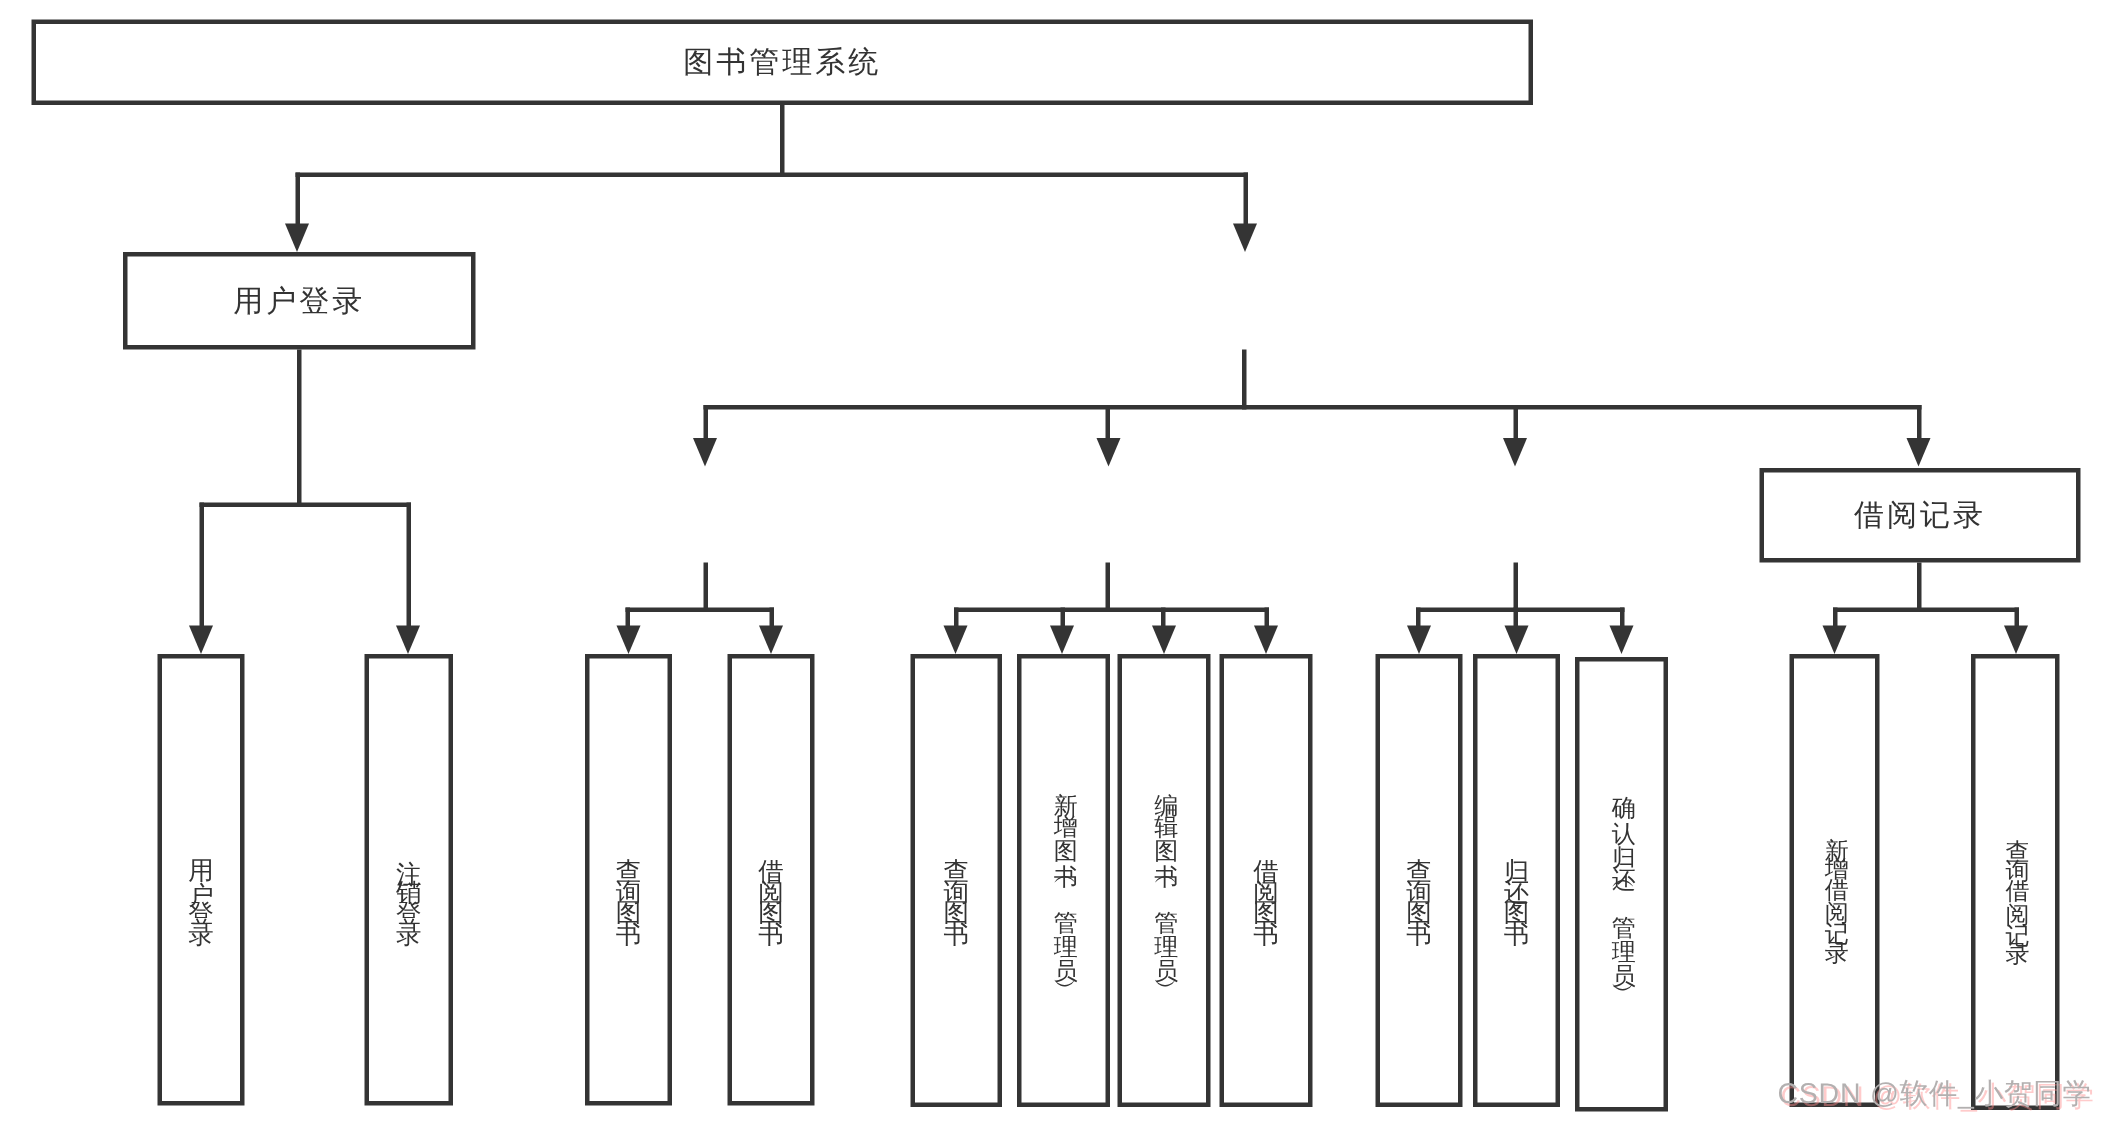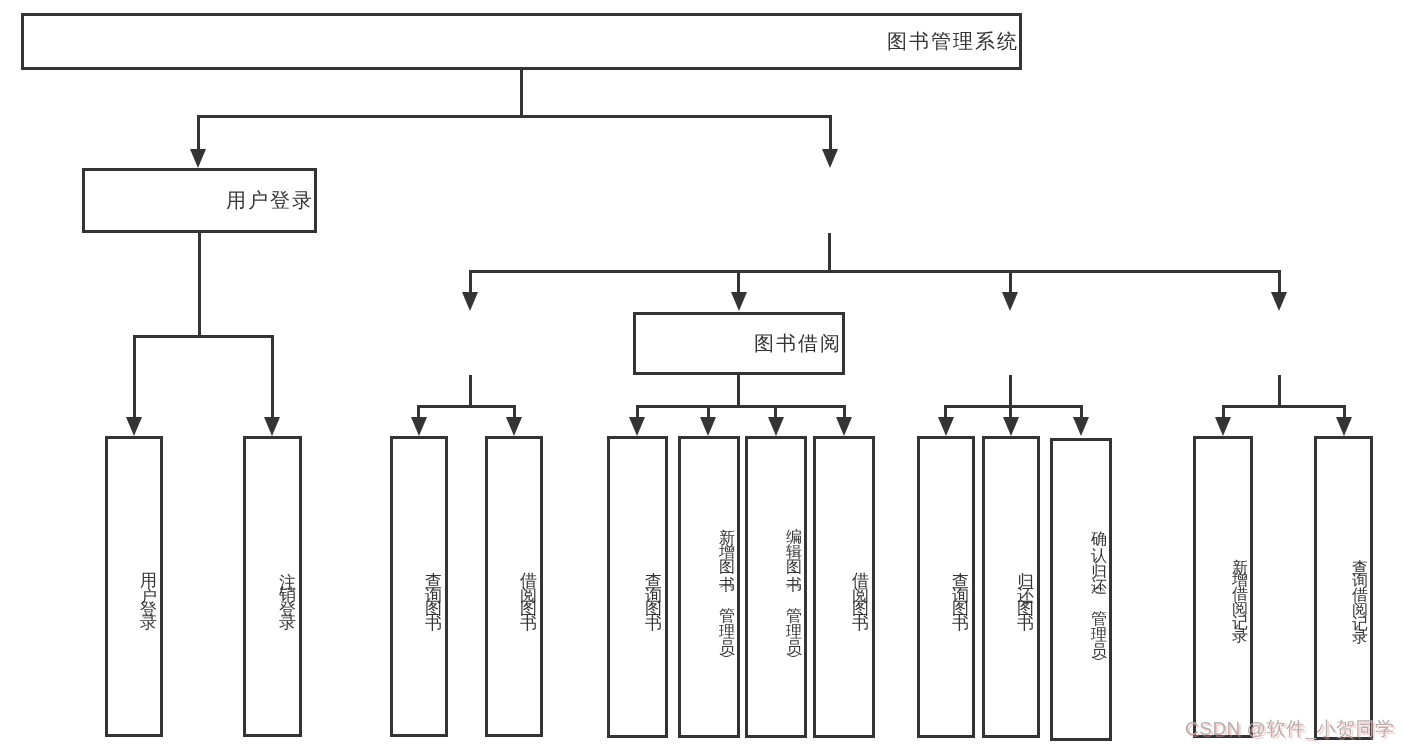--- a/index.html
+++ b/index.html
@@ -3,21 +3,21 @@
 <meta charset="utf-8">
 <style>
   html,body{margin:0;padding:0;background:#ffffff;}
   .canvas{
     position:relative;width:1405px;height:747px;background:#ffffff;overflow:hidden;
     font-family:"Liberation Sans","DejaVu Sans",sans-serif;color:#333333;
   }
   
   .node{
     position:absolute;box-sizing:border-box;background:#ffffff;
-    border:3px solid #343434;display:flex;align-items:center;justify-content:flex-end;
+    border:3px solid #343434;display:flex;align-items:center;justify-content:center;
   }
   .node.h span{font-size:20px;letter-spacing:2px;color:#333333;white-space:nowrap;}
   .node.v span{
     writing-mode:vertical-rl;text-orientation:mixed;white-space:nowrap;color:#333333;
   }
   .node.v.vs span{font-size:17px;letter-spacing:14px;}
   .node.v.vm span{font-size:16px;letter-spacing:14px;}
   .node.v.vl span{font-size:16px;letter-spacing:16px;}
   
   .ln{position:absolute;background:#343434;}
@@ -65,22 +65,22 @@
   <div class="ln" style="left:469px;top:270px;width:812px;height:3px"></div>
   <div class="ln" style="left:469px;top:270px;width:3px;height:23px"></div>
   <div class="arr" style="left:462px;top:292px"></div>
   <div class="ln" style="left:737px;top:270px;width:3px;height:23px"></div>
   <div class="arr" style="left:731px;top:292px"></div>
   <div class="ln" style="left:1009px;top:270px;width:3px;height:23px"></div>
   <div class="arr" style="left:1002px;top:292px"></div>
   <div class="ln" style="left:1278px;top:270px;width:3px;height:23px"></div>
   <div class="arr" style="left:1271px;top:292px"></div>
 
-  <div class="node h" style="left:633px;top:312px;width:212px;height:63px">
-    <span>图书借阅</span>
+  <div class="node h" style="left:1173px;top:312px;width:214px;height:63px">
+    <span>借阅记录</span>
   </div>
 
   <div class="ln" style="left:469px;top:375px;width:3px;height:33px"></div>
   <div class="ln" style="left:417px;top:405px;width:99px;height:3px"></div>
   <div class="ln" style="left:417px;top:405px;width:3px;height:14px"></div>
   <div class="arr" style="left:411px;top:417px"></div>
   <div class="ln" style="left:513px;top:405px;width:3px;height:14px"></div>
   <div class="arr" style="left:506px;top:417px"></div>
 
   <div class="ln" style="left:737px;top:375px;width:3px;height:33px"></div>

